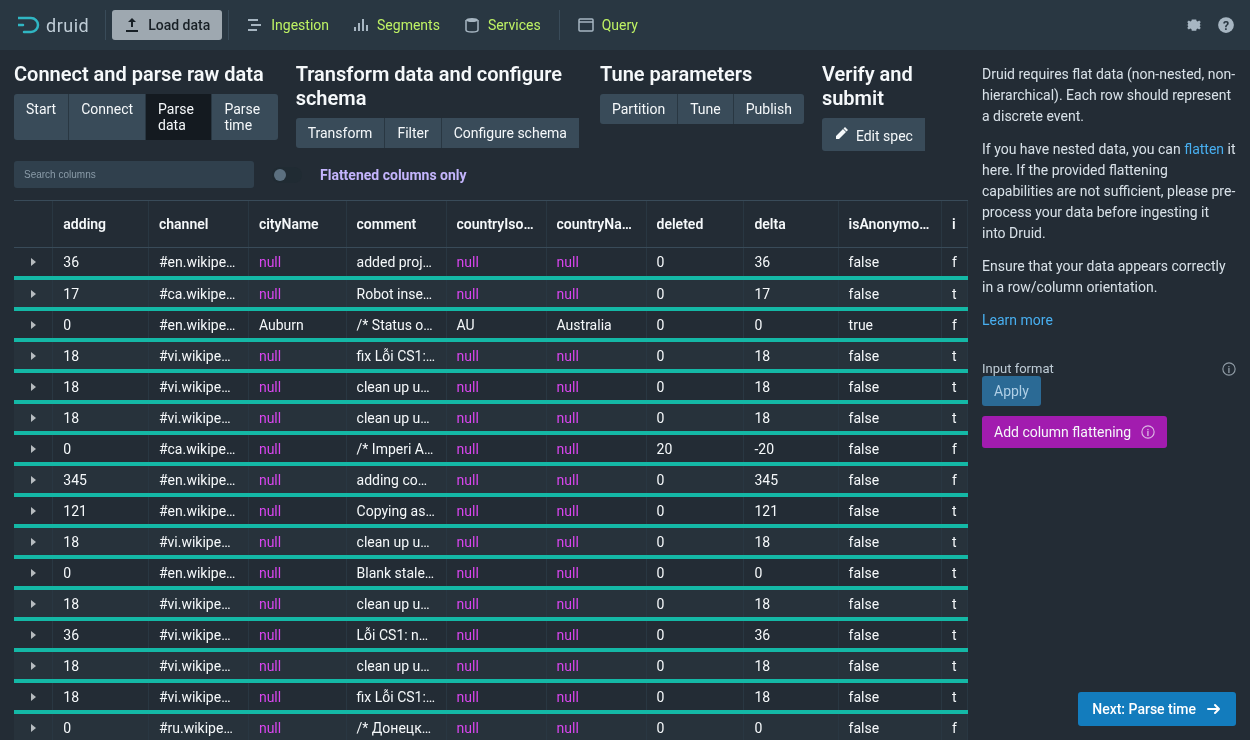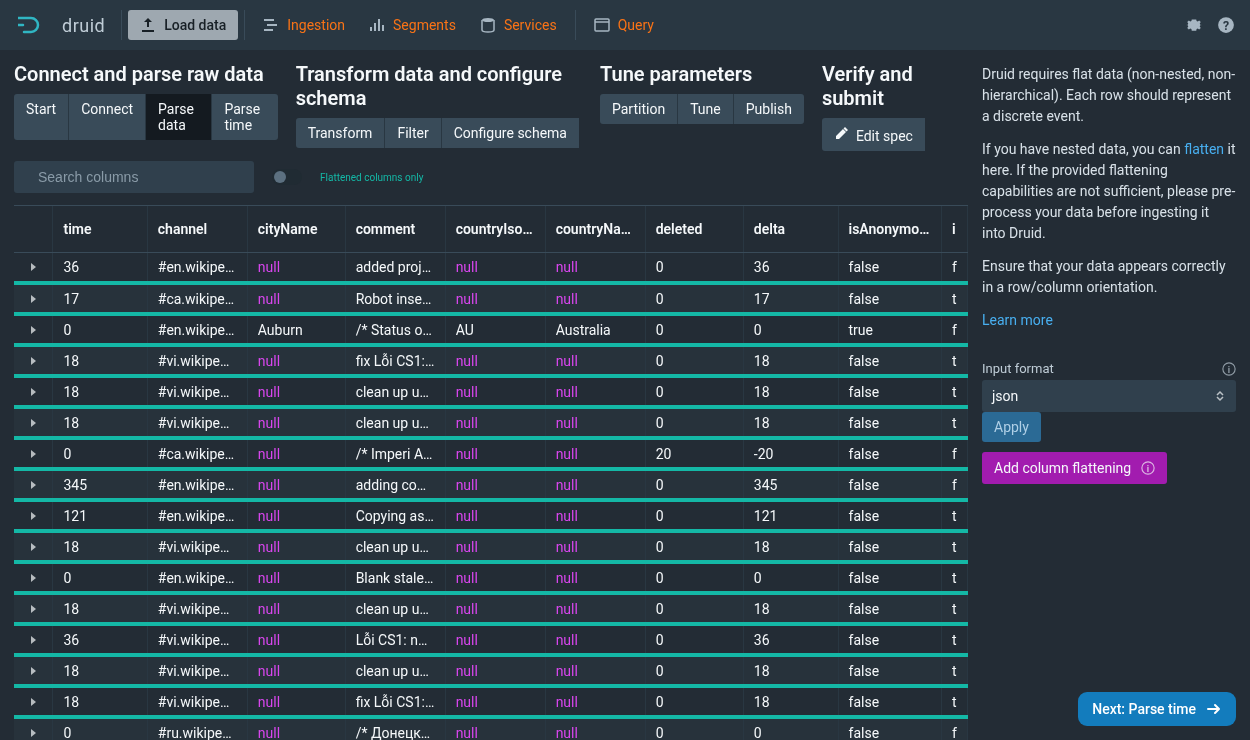--- a/index.html
+++ b/index.html
@@ -14,29 +14,29 @@
   }
 
   
   .topnav {
     height: 50px;
     background: #293742;
     display: flex;
     align-items: center;
     padding: 0 8px;
   }
-  .brand { display: flex; align-items: center; padding: 0 10px; gap: 16px; }
+  .brand { display: flex; align-items: center; padding: 0 10px; gap: 0; }
   .brand-logo {
     width: 28px; height: 22px; color: #30b6c3;
   }
   .brand-text { font-size: 18px; color: #bfccd6; letter-spacing: 0.5px; }
   .nav-divider { width: 1px; height: 30px; background: #394b59; margin: 0 6px; }
   .nav-btn {
     display: flex; align-items: center; gap: 8px;
-    padding: 7px 12px; border-radius: 3px; color: #f97316;
+    padding: 7px 12px; border-radius: 3px; color: #bef264;
     cursor: pointer; font-size: 14px;
   }
   .nav-btn.active { background: #9ea8b0; color: #182026; font-weight: 500; }
   .nav-btn.active svg { color: #182026; }
   .nav-btn svg { width: 16px; height: 16px; color: #a7b6c2; }
   .spacer { flex: 1; }
   .icon-btn { padding: 7px; color: #a7b6c2; cursor: pointer; border-radius: 3px; }
   .icon-btn svg { width: 18px; height: 18px; display: block; }
 
   
@@ -57,32 +57,32 @@
     border-right: 1px solid #293742;
     font-size: 14px;
   }
   .pill:last-child { border-right: none; }
   .pill.active { background: #141a20; }
 
   
   .controls-row { display: flex; align-items: center; gap: 18px; margin-bottom: 12px; padding-right: 14px; }
   .search-box {
     background: #30404d; border-radius: 3px; width: 240px;
-    padding: 8px 24px; color: #f5f8fa; border: none; outline: none; font-size: 14px;
+    padding: 8px 10px; color: #f5f8fa; border: none; outline: none; font-size: 10px;
   }
   .search-box::placeholder { color: #8a9ba8; }
   .toggle {
     width: 30px; height: 16px; background: #202b33; border-radius: 8px;
     position: relative;
   }
   .toggle::after {
     content: ""; position: absolute; left: 2px; top: 2px;
     width: 12px; height: 12px; border-radius: 50%; background: #5c7080;
   }
-  .toggle-label { color: #14b8a6; font-size: 10px; }
+  .toggle-label { color: #c4b5fd; font-size: 14px; font-weight: bold; }
 
   
   .table-wrap { flex: 1; overflow: auto; border-top: 1px solid #394b59; }
   table { border-collapse: collapse; min-width: 100%; }
   th, td {
     text-align: left; padding: 0 10px; height: 31px; font-weight: 400;
     white-space: nowrap; overflow: hidden; text-overflow: ellipsis; max-width: 100px;
     border-right: 1px solid #293742;
   }
   th { color: #f5f8fa; font-weight: 600; border-bottom: 1px solid #394b59; height: 46px; vertical-align: middle;}
@@ -123,21 +123,21 @@
   }
   .acf-btn {
     background: #a21caf; color: #f5f8fa; padding: 8px 12px; border-radius: 3px;
     cursor: pointer; display: inline-flex; align-items: center; gap: 10px; margin-top: 10px;
   }
   .acf-btn svg { width: 14px; height: 14px; opacity: 0.7; }
 
   
   .next-btn {
     position: absolute; right: 14px; bottom: 14px;
-    background: #137cbd; color: #fff; padding: 9px 14px; border-radius: 9px;
+    background: #137cbd; color: #fff; padding: 9px 14px; border-radius: 3px;
     font-size: 14px; font-weight: 500; display: flex; align-items: flex-end; gap: 10px;
     cursor: pointer;
   }
   .next-btn svg { width: 16px; height: 16px; }
 
   
   .edit-spec-icon { display: inline-flex; margin-right: 6px; }
   .edit-spec-icon svg { width: 16px; height: 16px; }
 </style>
 </head>
@@ -257,21 +257,21 @@
             <col class="c-ciso">
             <col class="c-cname">
             <col class="c-del">
           <col class="c-delta">
             <col class="c-anon">
             <col class="c-im">
         </colgroup>
         <thead>
             <tr id="thead-row">
               <th></th>
-              <th>time</th>
+              <th>adding</th>
               <th>channel</th>
               <th>cityName</th>
               <th>comment</th>
               <th>countryIsoCode</th>
               <th>countryName</th>
               <th>deleted</th>
               <th>delta</th>
               <th>isAnonymous</th>
               <th>i</th>
             </tr>
@@ -531,26 +531,20 @@
       <p>Ensure that your data appears correctly in a row/column orientation.</p>
       <p><a>Learn more</a></p>
     </div>
 
     <div>
       <div class="form-label-row">
         <span>Input format</span>
         <svg viewBox="0 0 16 16">
             <circle cx="8" cy="8" r="7" fill="none" stroke="currentColor" stroke-width="1.3"></circle>
             <text x="8" y="12" text-anchor="middle" font-size="10" fill="currentColor" font-weight="bold">i</text>
-          </svg>
-      </div>
-      <div class="select">
-        <span>json</span>
-        <svg viewBox="0 0 12 12">
-            <path d="M3 5l3-3 3 3M3 7l3 3 3-3" fill="none" stroke="currentColor" stroke-width="1.5"></path>
           </svg>
       </div>
       <div class="apply-btn">Apply</div>
       <br>
       <div class="acf-btn">
         <span>Add column flattening</span>
         <svg viewBox="0 0 16 16">
             <circle cx="8" cy="8" r="7" fill="none" stroke="currentColor" stroke-width="1.3"></circle>
             <text x="8" y="12" text-anchor="middle" font-size="10" fill="currentColor" font-weight="bold">i</text>
           </svg>

